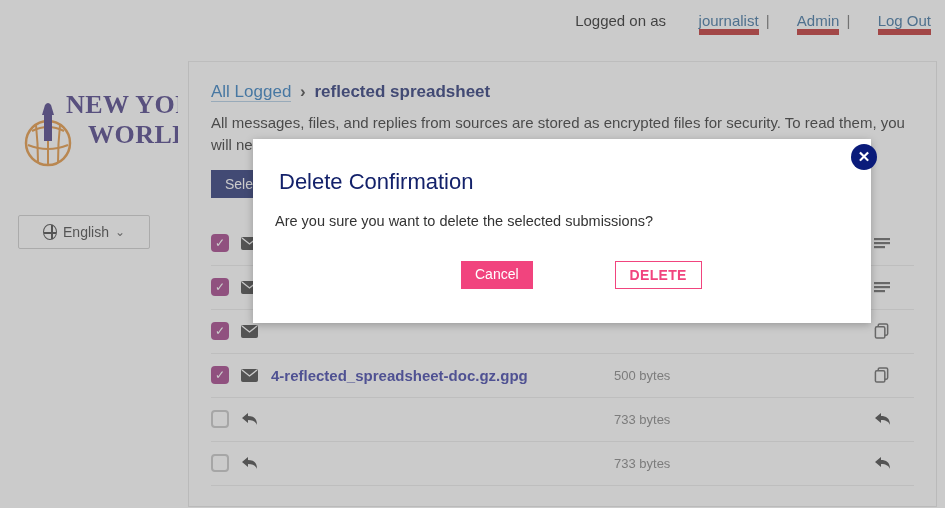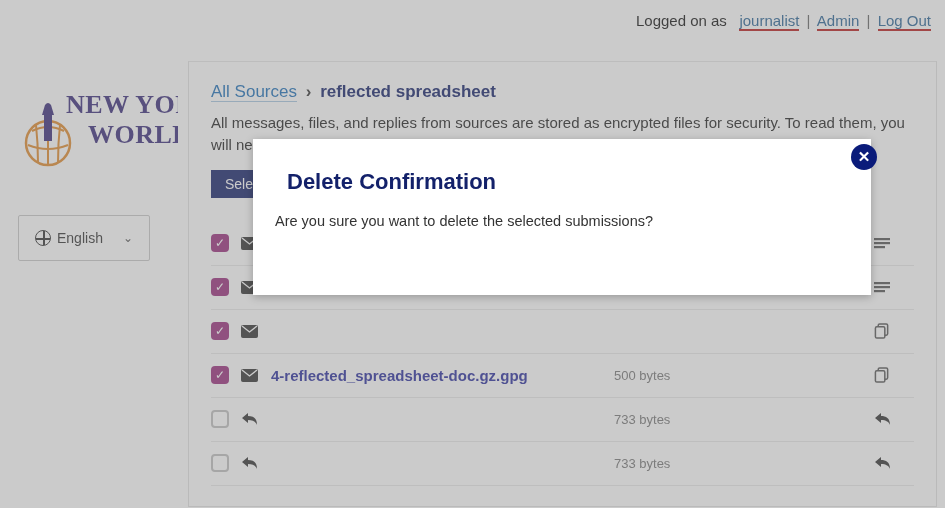--- a/index.html
+++ b/index.html
@@ -21,22 +21,23 @@
   }
 
   .topbar {
     text-align: right;
     padding: 4px 6px;
     font-size: 15px;
     color: #111;
   }
   .topbar .link {
     color: #2a6496;
-    border-bottom: 2px solid #b91c1c;
-    cursor: pointer;
+    border-bottom: 6px solid #b91c1c;
+    cursor: pointer;
+    margin-left: 20px;
   }
   .topbar .sep { color: #666; padding: 0 3px; }
 
   .body {
     display: flex;
     align-items: flex-start;
     margin-top: 28px;
   }
 
   .sidebar {
@@ -46,27 +47,27 @@
   }
   .logo {
     width: 160px;
     height: 100px;
     position: relative;
   }
   .logo svg { width: 160px; height: 100px; }
   .lang-select {
     margin-top: 42px;
     width: 132px;
-    height: 46px;
+    height: 34px;
     border: 1px solid #c8c8c8;
     border-radius: 2px;
     background: #fff;
     display: flex;
     align-items: center;
-    padding: 0 16px;
+    padding: 0 24px;
     gap: 6px;
     cursor: pointer;
     font-size: 14px;
   }
   .globe {
     width: 16px; height: 16px;
     border: 1.6px solid #333;
     border-radius: 50%;
     position: relative;
   }
@@ -192,24 +193,24 @@
     width: 26px; height: 26px;
     background: #0a1b7a;
     border-radius: 50%;
     color: #fff;
     display: flex; align-items: center; justify-content: center;
     font-size: 15px; font-weight: bold;
     cursor: pointer;
     transform: translate(0,0);
   }
   .dialog h2 {
-    margin: 0 0 18px 12px;
+    margin: 0 0 18px 4px;
     color: #13216a;
     font-size: 22px;
-    font-weight: bold;
+    font-weight: normal;
   }
   .dialog .msg {
     color: #333;
     font-size: 14.5px;
     margin-bottom: 32px;
   }
   .dialog .actions {
     display: flex;
     gap: 82px;
     padding-left: 186px;
@@ -270,21 +271,21 @@
       <div class="lang-select">
         <span class="globe"></span>
         <span>English</span>
         <span class="lang-caret">⌄</span>
       </div>
     </div>
 
     <div class="main">
 
       <div class="breadcrumb">
-        <span class="bc-link">All Sources</span>
+        <span class="bc-link">All Logged</span>
         <span class="chev">›</span>
         <span class="current">reflected spreadsheet</span>
       </div>
 
       <div class="desc">All messages, files, and replies from sources are stored as encrypted files for security. To read them, you will need to decrypt them.</div>
 
       <span class="select-btn">Select</span>
 
       <div class="rows" id="rows">
           <div class="row">
@@ -379,20 +380,24 @@
 
     </div>
   </div>
 </div>
 
 <div class="scrim"></div>
 <div class="dialog">
   <div class="close">✕</div>
   <h2>Delete Confirmation</h2>
   <div class="msg">Are you sure you want to delete the selected submissions?</div>
+  <div class="actions">
+    <span class="btn-cancel">Cancel</span>
+    <span class="btn-delete">DELETE</span>
+  </div>
 </div>
 
 <svg width="0" height="0" style="position:absolute">
   <defs>
     <g id="mail-icon">
       <rect x="0.5" y="0.5" width="16" height="12" rx="1" fill="#333" stroke="#333"></rect>
       <path d="M1 1 L8.5 7 L16 1" fill="none" stroke="#fff" stroke-width="1.3"></path>
     </g>
     <g id="reply-icon">
       <path d="M7 1 L1 6 L7 11 L7 8 C12 8 15 10 16 13 C16 6 12 4 7 4 Z" fill="#333"></path>

